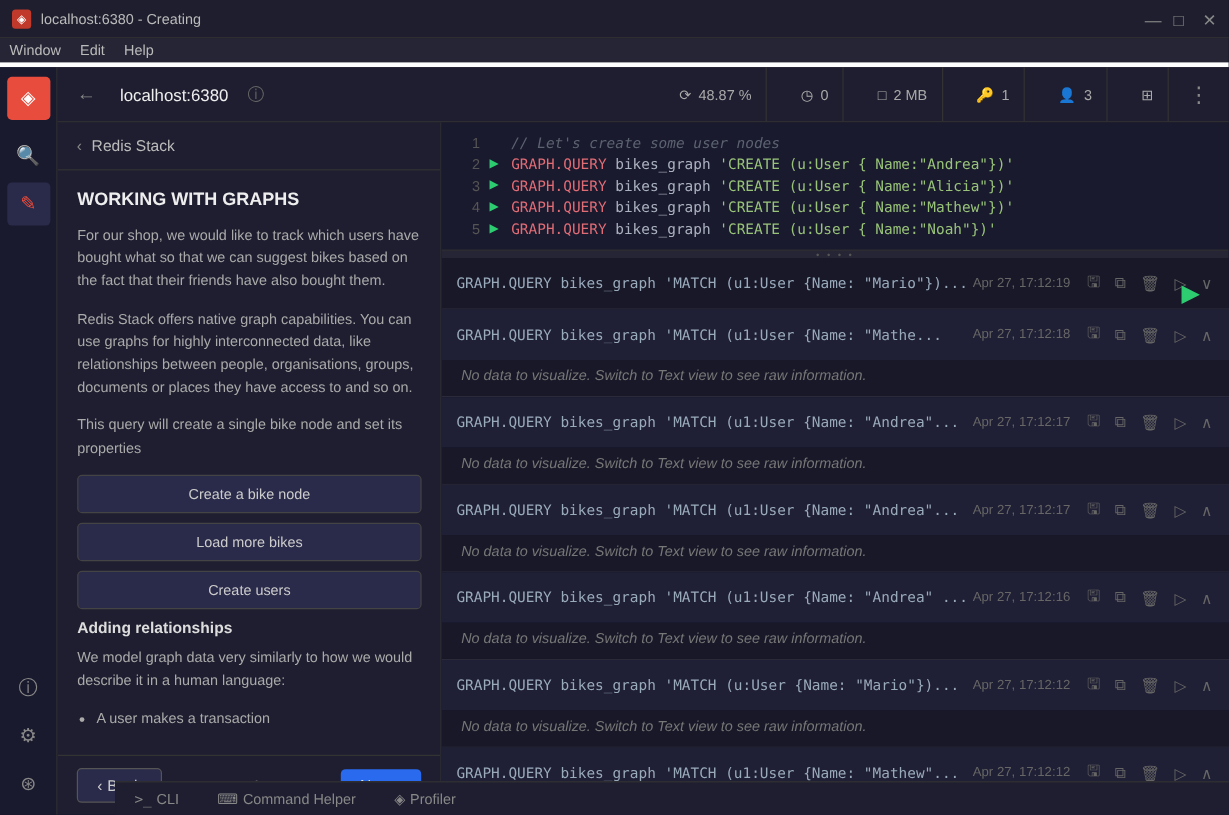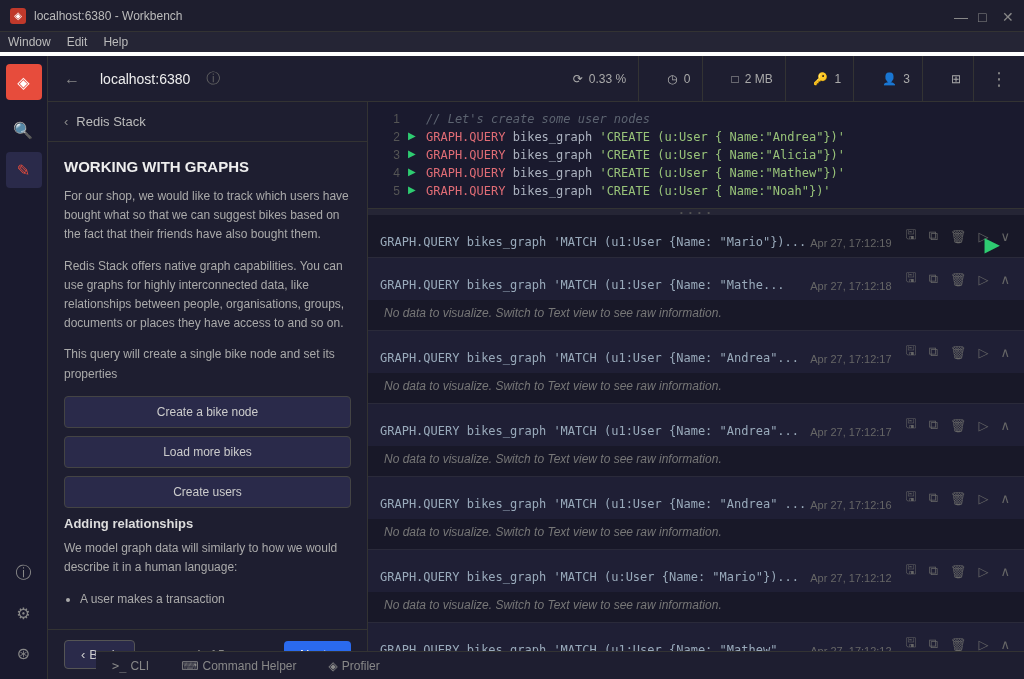--- a/index.html
+++ b/index.html
@@ -68,21 +68,21 @@
 
     
     .resize-handle { height: 6px; background: #252535; display: flex; align-items: center; justify-content: center; cursor: row-resize; }
     .resize-dots { color: #555; font-size: 8px; letter-spacing: 2px; }
 
     
     .results-area { flex: 1; overflow-y: auto; }
     .results-area::-webkit-scrollbar { width: 6px; }
     .results-area::-webkit-scrollbar-thumb { background: #444; border-radius: 3px; }
     .result-row { border-bottom: 1px solid #2a2a3a; }
-    .result-header { display: flex; align-items: flex-end; padding: 8px 12px; cursor: pointer; }
+    .result-header { display: flex; align-items: center; padding: 8px 12px; cursor: pointer; }
     .result-query { font-family: 'Consolas', monospace; font-size: 12px; color: #9ab; flex: 1; overflow: hidden; text-overflow: ellipsis; white-space: nowrap; }
     .result-time { font-size: 11px; color: #666; margin-right: 12px; white-space: nowrap; }
     .result-actions { display: flex; align-items: center; gap: 8px; }
     .result-action-btn { background: none; border: none; color: #666; cursor: pointer; font-size: 13px; padding: 2px; }
     .result-body { padding: 6px 16px 10px 16px; font-size: 12px; color: #777; font-style: italic; background: #181828; }
     .result-row.expanded .result-header { background: #1f1f35; }
 
     
     .top-toolbar { display: flex; align-items: center; padding: 0 16px; height: 46px; border-bottom: 1px solid #333; background: #1e1e30; gap: 16px; }
     .toolbar-back { color: #888; cursor: pointer; font-size: 16px; margin-right: 4px; }
@@ -94,21 +94,21 @@
     .run-all-btn { background: none; border: none; color: #2ecc71; font-size: 20px; cursor: pointer; padding: 0 8px; }
     .more-btn { background: none; border: none; color: #888; font-size: 18px; cursor: pointer; }
   </style>
 </head>
 <body>
 
 <div class="titlebar">
   <div class="titlebar-icon">
     <span style="color:white;font-size:10px;">◈</span>
   </div>
-  <span class="titlebar-title">localhost:6380 - Workbench</span>
+  <span class="titlebar-title">localhost:6380 - Creating</span>
   <div class="titlebar-controls">
     <span class="titlebar-btn">—</span>
     <span class="titlebar-btn">□</span>
     <span class="titlebar-btn">✕</span>
   </div>
 </div>
 
 <div class="menubar">
   <span class="menubar-item">Window</span>
   <span class="menubar-item">Edit</span>
@@ -142,21 +142,21 @@
 
   <div class="main-panel" style="position:relative;flex-direction:column;">
 
     <div class="top-toolbar">
       <span class="toolbar-back">←</span>
       <span class="toolbar-title">localhost:6380</span>
       <span class="toolbar-info">ⓘ</span>
       <div class="toolbar-spacer"></div>
       <div class="toolbar-stat">
         <span>⟳</span>
-        <span>0.33 %</span>
+        <span>48.87 %</span>
       </div>
       <div class="toolbar-stat">
         <span>◷</span>
         <span>0</span>
       </div>
       <div class="toolbar-stat">
         <span>□</span>
         <span>2 MB</span>
       </div>
       <div class="toolbar-stat">
@@ -186,21 +186,21 @@
           <p class="guide-text">For our shop, we would like to track which users have bought what so that we can suggest bikes based on the fact that their friends have also bought them.</p>
           <p class="guide-text">Redis Stack offers native graph capabilities. You can use graphs for highly interconnected data, like relationships between people, organisations, groups, documents or places they have access to and so on.</p>
 
           <p class="guide-text">This query will create a single bike node and set its properties</p>
 
           <button class="guide-btn">Create a bike node</button>
           <button class="guide-btn">Load more bikes</button>
           <button class="guide-btn">Create users</button>
 
           <div class="guide-sub-title">Adding relationships</div>
-          <p class="guide-text">We model graph data will similarly to how we would describe it in a human language:</p>
+          <p class="guide-text">We model graph data very similarly to how we would describe it in a human language:</p>
 
           <ul class="bullet-list">
             <li>A user makes a transaction</li>
 
           </ul>
         </div>
 
         <div class="guide-footer">
           <button class="nav-btn nav-btn-back">
             <span>‹</span>

